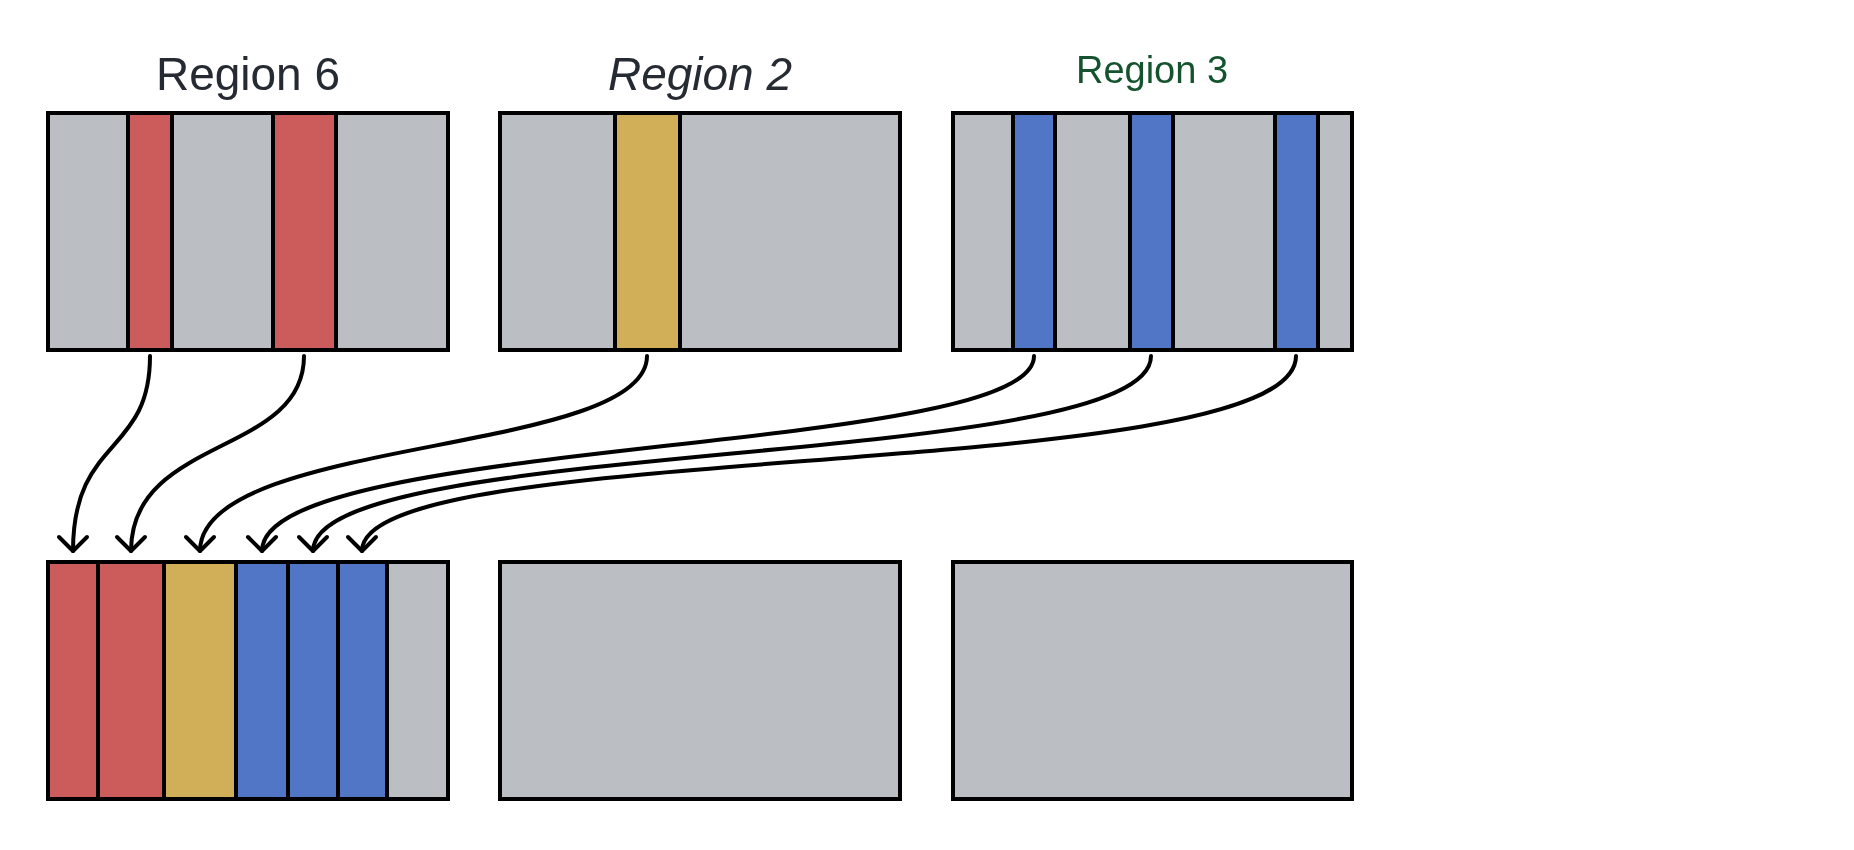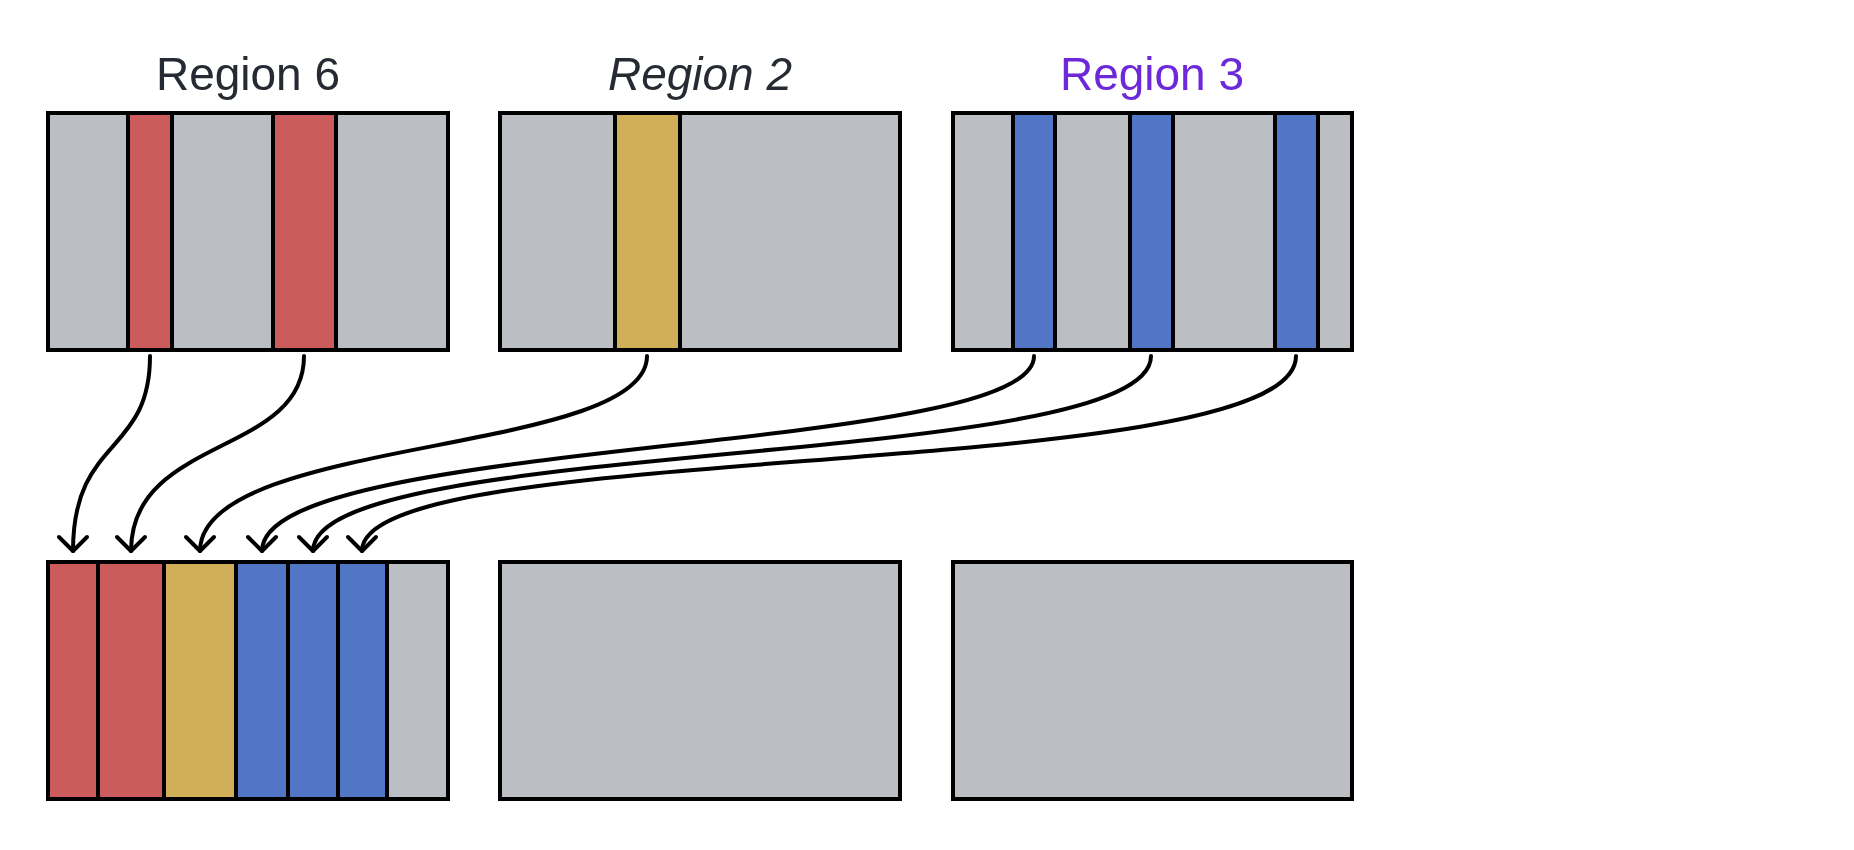--- a/index.html
+++ b/index.html
@@ -60,14 +60,14 @@
       <path d="M 186 537 L 200 551 L 214 537" fill="none" stroke="#000000" stroke-width="4" stroke-linecap="round" stroke-linejoin="round"></path>
       <path d="M 1034 356 C 1034 456, 262 436, 262 551" fill="none" stroke="#000000" stroke-width="4" stroke-linecap="round"></path>
       <path d="M 248 537 L 262 551 L 276 537" fill="none" stroke="#000000" stroke-width="4" stroke-linecap="round" stroke-linejoin="round"></path>
       <path d="M 1151 356 C 1151 471, 313 436, 313 551" fill="none" stroke="#000000" stroke-width="4" stroke-linecap="round"></path>
       <path d="M 299 537 L 313 551 L 327 537" fill="none" stroke="#000000" stroke-width="4" stroke-linecap="round" stroke-linejoin="round"></path>
       <path d="M 1296 356 C 1296 486, 362 436, 362 551" fill="none" stroke="#000000" stroke-width="4" stroke-linecap="round"></path>
       <path d="M 348 537 L 362 551 L 376 537" fill="none" stroke="#000000" stroke-width="4" stroke-linecap="round" stroke-linejoin="round"></path>
     </svg>
   <div class="region-label" style="left: 248px; top: 51px; font-size: 46px; color: rgb(38, 43, 51);">Region 6</div>
   <div class="region-label" style="left: 700px; top: 51px; font-size: 46px; color: rgb(38, 43, 51); font-style: italic;">Region 2</div>
-  <div class="region-label" style="left: 1152px; top: 51px; font-size: 46px; color: #6d28d9;">Region 3</div>
+  <div class="region-label" style="left: 1152px; top: 51px; font-size: 38px; color: #14532d;">Region 3</div>
 </div>
 
 </body></html>

